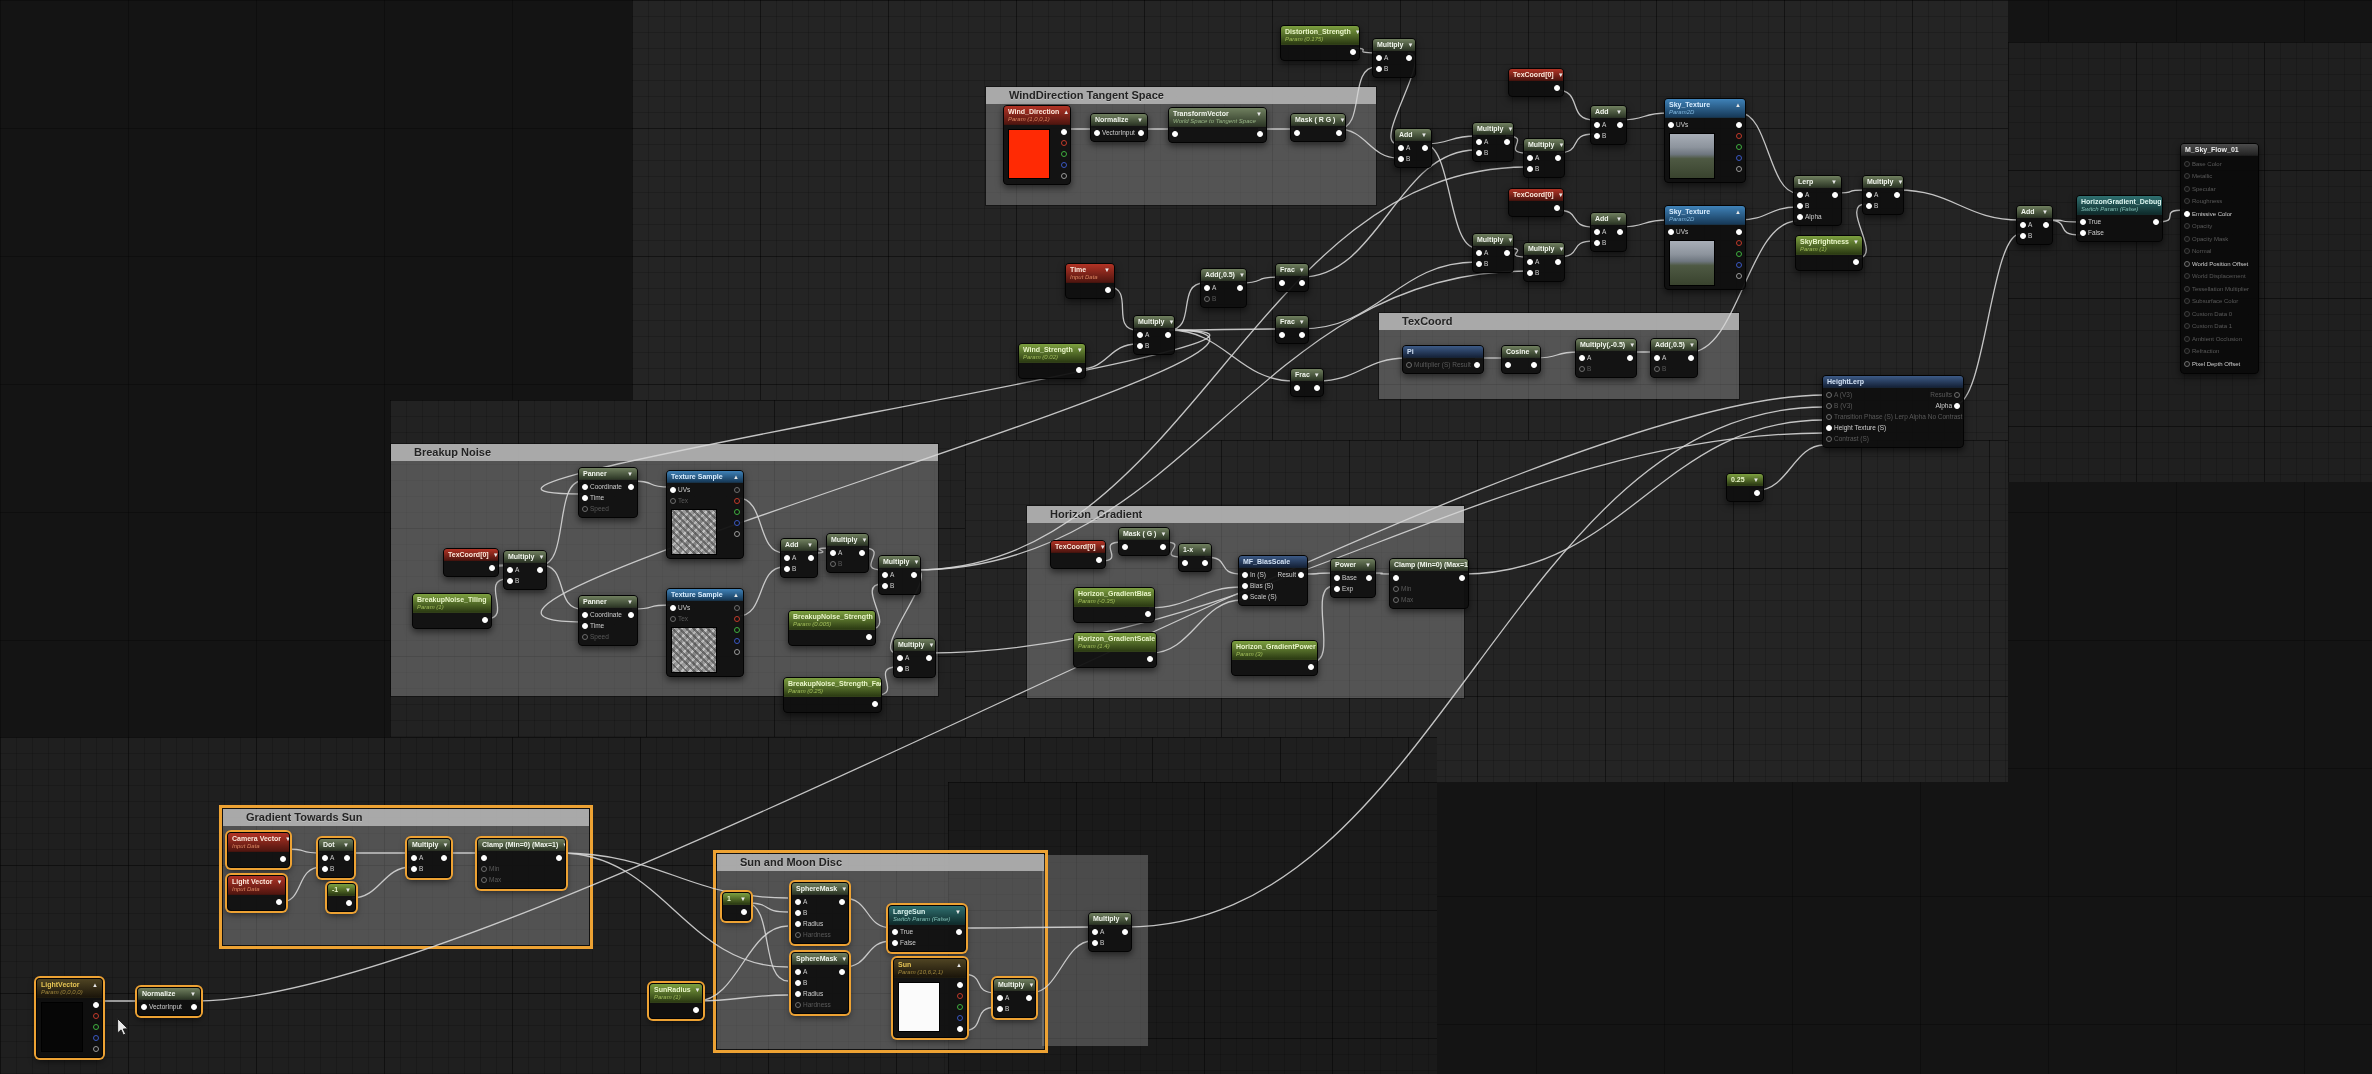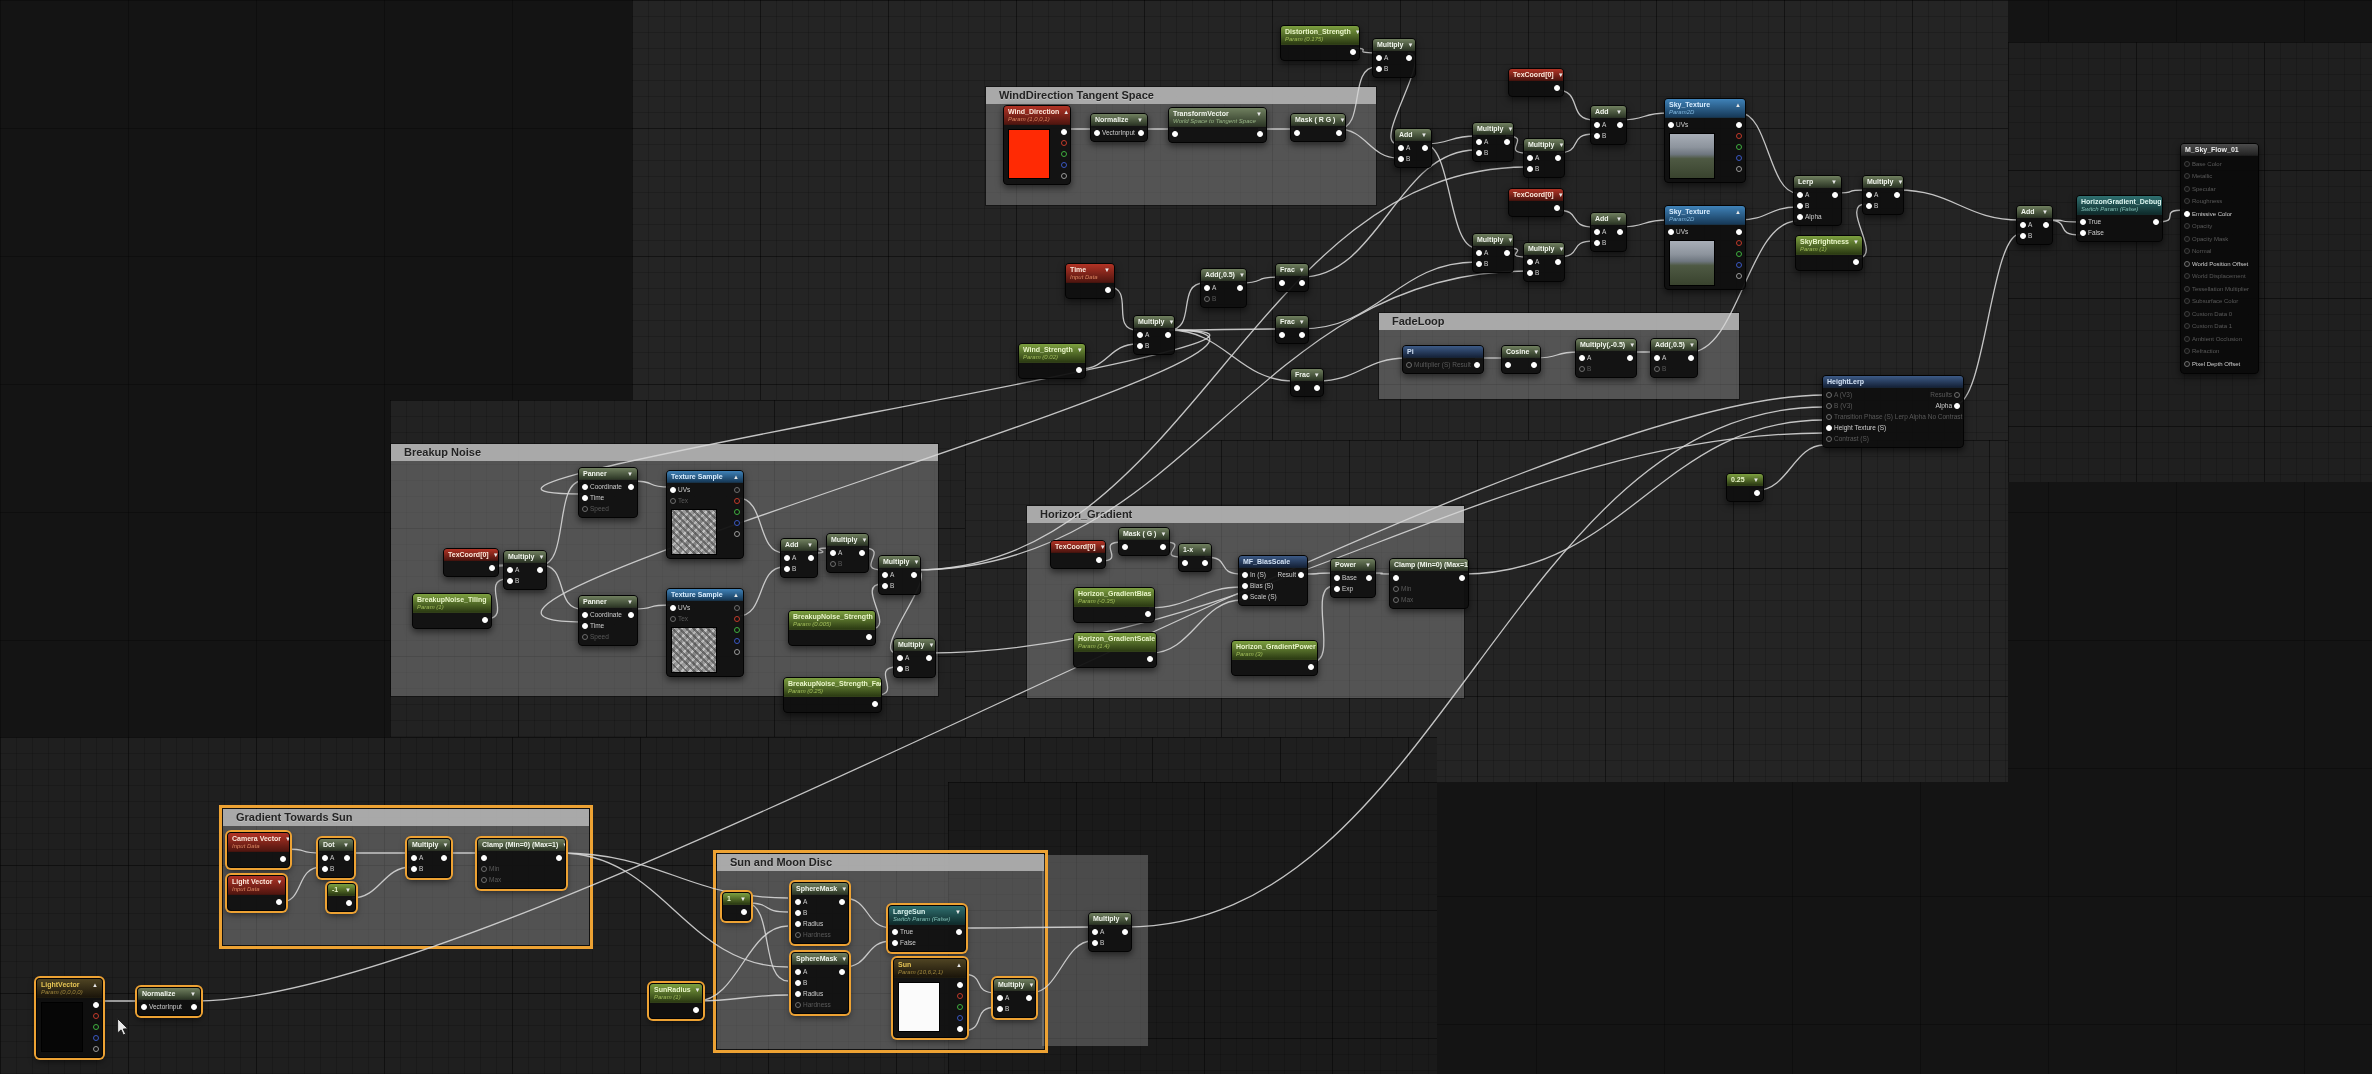--- a/index.html
+++ b/index.html
@@ -12,21 +12,21 @@
   .patch{position:absolute;
          background-image:
            linear-gradient(rgba(0,0,0,.38) 1px,transparent 1px),
            linear-gradient(90deg,rgba(0,0,0,.38) 1px,transparent 1px),
            linear-gradient(rgba(0,0,0,.16) 1px,transparent 1px),
            linear-gradient(90deg,rgba(0,0,0,.16) 1px,transparent 1px);
          background-size:128px 128px,128px 128px,16px 16px,16px 16px;}
   .patch.nogrid{background-image:none;}
   .comment{position:absolute;border:1px solid rgba(0,0,0,.4);}
   .comment .chead{position:absolute;top:0;left:0;right:0;height:17px;background:rgba(180,180,180,.93);
-                  color:#232323;font-weight:bold;font-size:11px;line-height:17px;padding-left:13px;
+                  color:#232323;font-weight:bold;font-size:11px;line-height:17px;padding-left:23px;
                   text-shadow:0 1px 0 rgba(255,255,255,.25);white-space:nowrap;overflow:hidden;}
   .comment .cbody{position:absolute;left:0;right:0;top:17px;bottom:0;background:rgba(152,152,152,.42);}
   .comment.sel{outline:3px solid #eda233;}
   #wires{position:absolute;left:0;top:0;}
   #wires path{fill:none;stroke:#d6d6d6;stroke-width:1.3;opacity:.9;}
   .node{position:absolute;background:rgba(15,15,15,.94);border:1px solid #030303;border-radius:4px;
         box-shadow:0 3px 7px rgba(0,0,0,.55);color:#c8c8c8;overflow:hidden;}
   .node.sel{box-shadow:0 0 0 2px #eda233,0 3px 7px rgba(0,0,0,.6);}
   .nhw{padding:1px 4px 1px 4px;border-bottom:1px solid rgba(0,0,0,.6);}
   .nh{display:flex;align-items:center;}
@@ -79,21 +79,21 @@
     <div class="patch" style="left: 390px; top: 400px; width: 577px; height: 340px; background-color: rgb(34, 34, 34);"></div>
     <div class="patch" style="left: 965px; top: 440px; width: 1043px; height: 342px; background-color: rgb(36, 36, 36);"></div>
     <div class="patch" style="left: 0px; top: 737px; width: 1437px; height: 337px; background-color: rgb(31, 31, 31);"></div>
     <div class="patch" style="left: 948px; top: 782px; width: 489px; height: 292px; background-color: rgb(26, 26, 26);"></div>
     <div class="patch nogrid" style="left: 1042px; top: 855px; width: 106px; height: 191px; background-color: rgba(150, 150, 150, 0.4);"></div>
     <div class="comment" style="left: 985px; top: 86px; width: 390px; height: 118px;">
       <div class="chead">WindDirection Tangent Space</div>
       <div class="cbody"></div>
     </div>
     <div class="comment" style="left: 1378px; top: 312px; width: 360px; height: 86px;">
-      <div class="chead">FadeLoop</div>
+      <div class="chead">TexCoord</div>
       <div class="cbody"></div>
     </div>
     <div class="comment" style="left: 390px; top: 443px; width: 547px; height: 252px;">
       <div class="chead">Breakup Noise</div>
       <div class="cbody"></div>
     </div>
     <div class="comment" style="left: 1026px; top: 505px; width: 437px; height: 192px;">
       <div class="chead">Horizon_Gradient</div>
       <div class="cbody"></div>
     </div>

